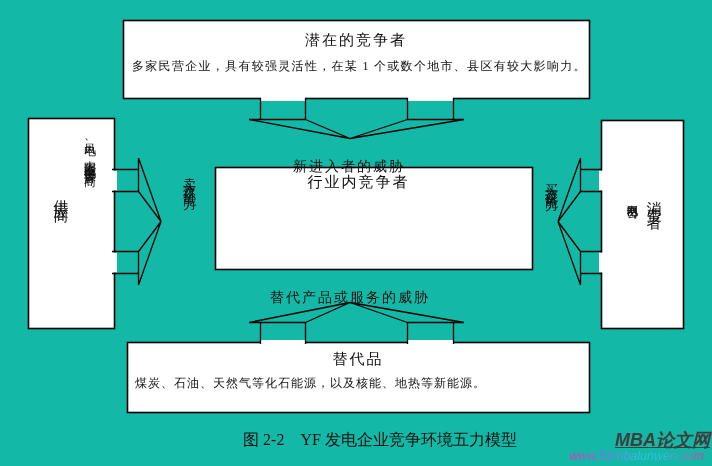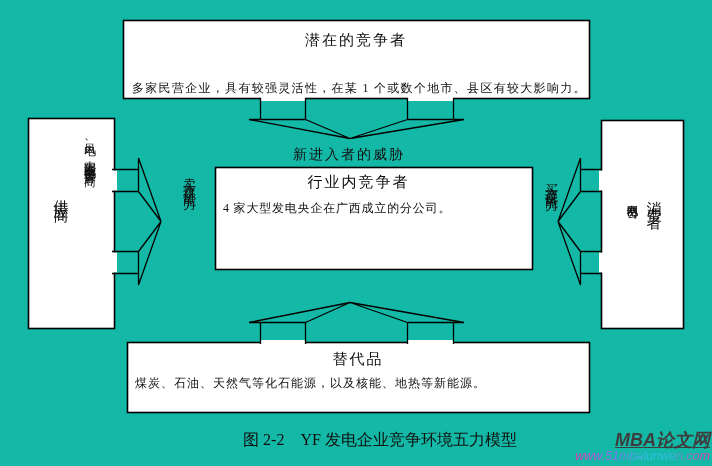--- a/index.html
+++ b/index.html
@@ -4,34 +4,34 @@
 <style>
   html,body{margin:0;padding:0;background:#fff;}
   .stage{
     position:relative;width:712px;height:466px;background:#14b8a6;overflow:hidden;
     font-family:"Liberation Serif","DejaVu Serif",serif;color:#101010;
   }
   .stage svg{position:absolute;left:0;top:0;}
   .txt{position:absolute;line-height:1.25;white-space:nowrap;}
   .box-title{font-size:15px;letter-spacing:2px;text-align:center;}
   .box-body{font-size:12px;letter-spacing:1.3px;}
-  .arrow-label{font-size:14px;letter-spacing:2px;text-align:center;}
+  .arrow-label{font-size:14px;letter-spacing:2px;text-align:center;margin-top:12px;}
   .vtxt{
     position:absolute;writing-mode:vertical-rl;text-orientation:upright;
     white-space:nowrap;line-height:1;
   }
   .caption{font-size:16px;white-space:pre;text-align:center;width:712px;left:0;padding-left:24px;}
   .wm-brand{
     font-family:"Liberation Sans","DejaVu Sans",sans-serif;
     font-weight:bold;font-style:italic;font-size:18px;right:2px;top:429px;
     text-align:right;letter-spacing:0px;
   }
   .wm-url{
     font-family:"Liberation Sans","DejaVu Sans",sans-serif;
-    font-style:italic;font-size:12.5px;right:2px;top:449px;text-align:left;
+    font-style:italic;font-size:12.5px;right:8px;top:449px;text-align:left;
     background:linear-gradient(90deg,#e535ad 0%,#8a6cf0 28%,#2fc4e8 55%,#34b9e0 70%,#ef2fa7 100%);
     -webkit-background-clip:text;background-clip:text;color:transparent;
   }
 </style>
 </head>
 <body>
 
 <div class="stage">
 
   <svg width="712" height="466" viewBox="0 0 712 466">
@@ -79,27 +79,27 @@
       <rect x="599" y="252.5" width="5" height="20" fill="#ffffff" stroke="none"></rect>
       <path fill="none" stroke="#000000" stroke-width="1.3" d="
         M580.5,169.5 H602 M580.5,191.5 H602 M580.5,251.5 H602 M580.5,273.5 H602
         M580.5,158 V191.5 M580.5,251.5 V285
         M580.5,158 L558,221.5 M580.5,191.5 L558,221.5
         M580.5,285 L558,221.5 M580.5,251.5 L558,221.5"></path>
     </g>
   </svg>
 
   <div class="txt box-title" style="left:123px;top:31px;width:466px;">潜在的竞争者</div>
-  <div class="txt box-body" style="left:132px;top:59px;margin-top:22px;">多家民营企业，具有较强灵活性，在某 1 个或数个地市、县区有较大影响力。</div>
+  <div class="txt box-body" style="left:132px;top:59px;">多家民营企业，具有较强灵活性，在某 1 个或数个地市、县区有较大影响力。</div>
 
   <div class="txt arrow-label" style="left:254px;top:146px;width:190px;">新进入者的威胁</div>
 
   <div class="txt box-title" style="left:200px;top:173px;width:317px;">行业内竞争者</div>
-  <div class="txt box-body" style="left:223px;top:201px;letter-spacing:0.8px;">4 家大型发电央企在广西成立的分公司。</div>
 
+  <div class="txt arrow-label" style="left:250px;top:277px;width:200px;">替代产品或服务的威胁</div>
 
   <div class="txt box-body" style="left:135px;top:376px;letter-spacing:1px;">煤炭、石油、天然气等化石能源，以及核能、地热等新能源。</div>
   <div class="txt box-title" style="left:127px;top:350px;width:462px;">替代品</div>
 
   <div class="vtxt" style="left:53px;top:188px;font-size:15px;letter-spacing:3.5px;">供应商</div>
   <div class="vtxt" style="left:84px;top:134px;font-size:12px;letter-spacing:1.6px;">风电、太阳能发电等设备厂商</div>
 
   <div class="vtxt" style="left:646px;top:189px;font-size:15px;letter-spacing:7px;">消费者</div>
   <div class="vtxt" style="left:626px;top:196px;font-size:11.5px;letter-spacing:1px;">电网公司</div>
 

